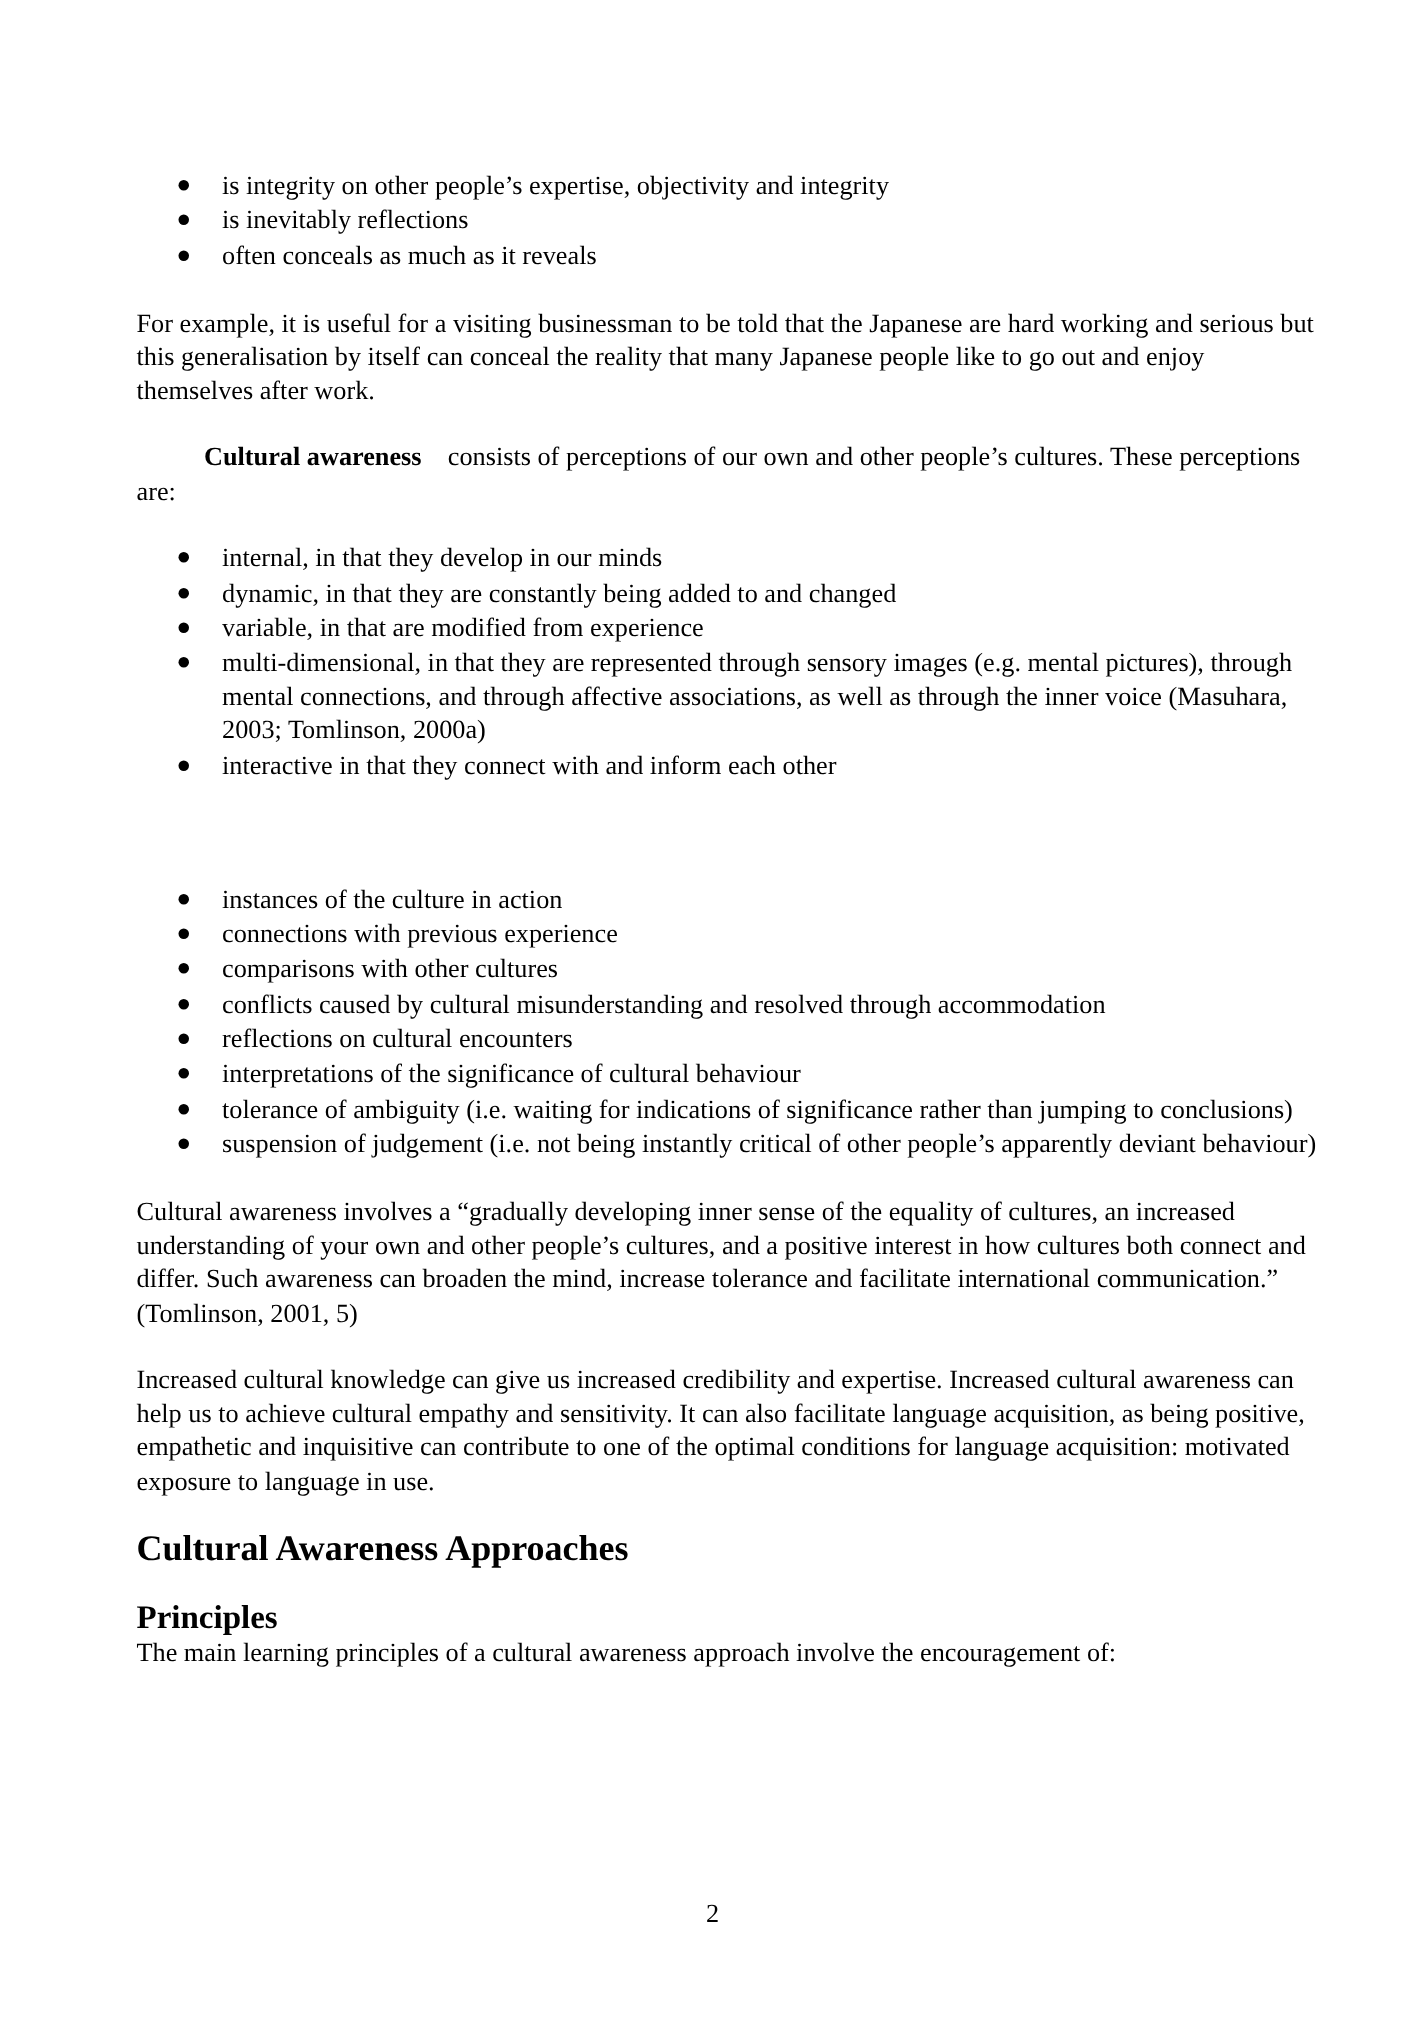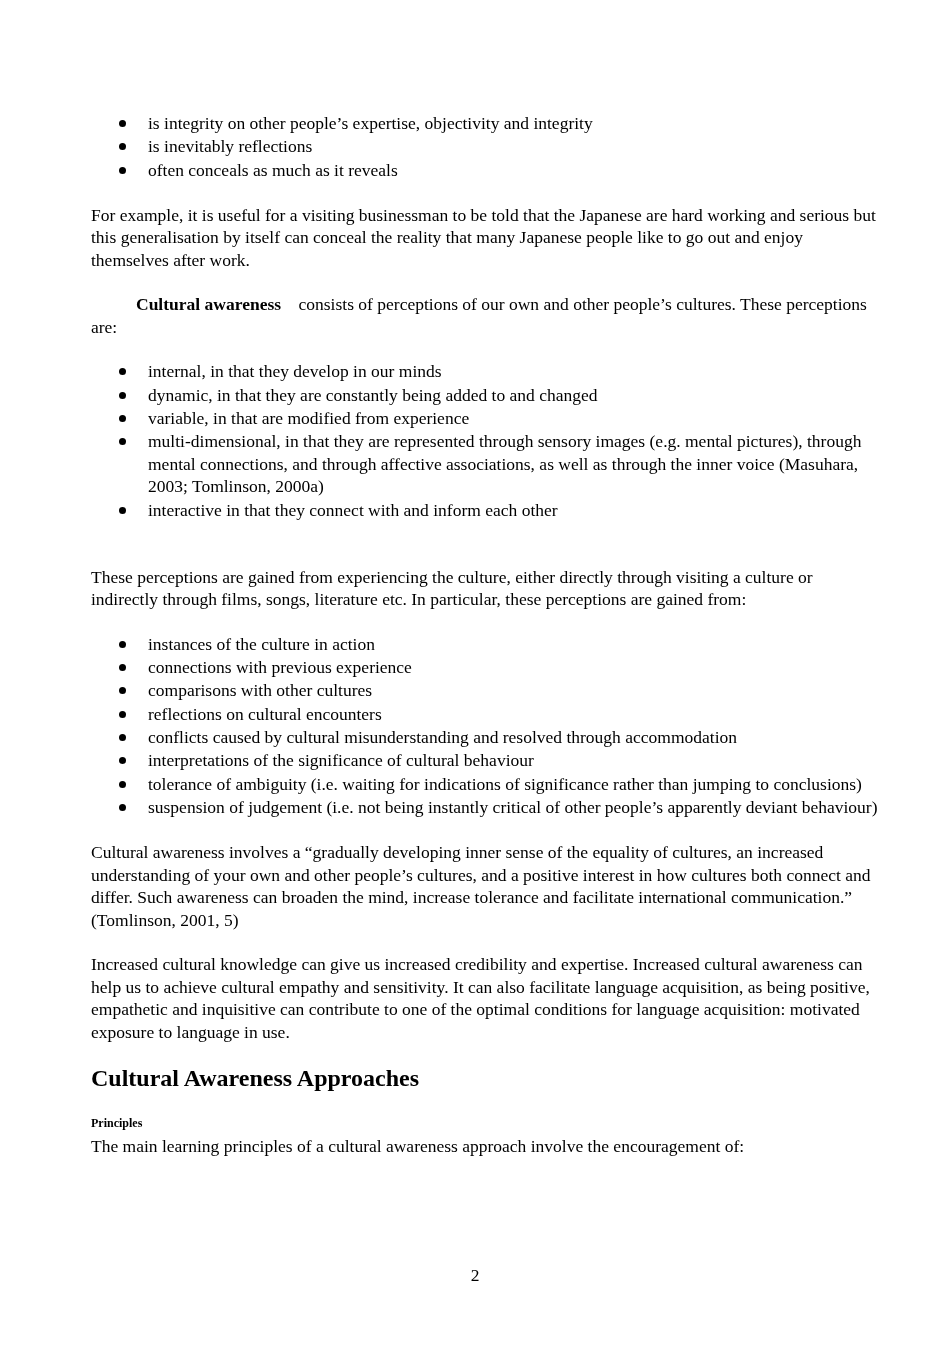--- a/index.html
+++ b/index.html
@@ -49,21 +49,21 @@
     .gap-m { height: 22px; }
     .gap-l { height: 44px; }
     b { font-weight: bold; margin-left: 45px; }
     h2.section {
       font-size: 24px;
       font-weight: bold;
       margin: 0;
       line-height: 26px;
     }
     h3.sub {
-      font-size: 12px;
+      font-size: 22px;
       font-weight: bold;
       margin: 0;
       line-height: 22.5px;
     }
     .page-number {
       position: absolute;
       left: 0;
       width: 950px;
       top: 1264px;
       text-align: center;
@@ -93,30 +93,29 @@
   <ul class="bullets">
     <li><span class="dot"></span><span>internal, in that they develop in our minds</span></li>
     <li><span class="dot"></span><span>dynamic, in that they are constantly being added to and changed</span></li>
     <li><span class="dot"></span><span>variable, in that are modified from experience</span></li>
     <li><span class="dot"></span><span>multi-dimensional, in that they are represented through sensory images (e.g. mental pictures), through mental connections, and through affective associations, as well as through the inner voice (Masuhara, 2003; Tomlinson, 2000a)</span></li>
     <li><span class="dot"></span><span>interactive in that they connect with and inform each other</span></li>
   </ul>
 
   <div class="gap-l"></div>
 
-  <p>These perceptions are gained from experiencing the culture, either directly through visiting a culture or indirectly through films, songs, literature etc. In particular, these perceptions are gained from:</p>
 
   <div class="gap-m"></div>
 
   <ul class="bullets">
     <li><span class="dot"></span><span>instances of the culture in action</span></li>
     <li><span class="dot"></span><span>connections with previous experience</span></li>
     <li><span class="dot"></span><span>comparisons with other cultures</span></li>
+    <li><span class="dot"></span><span>conflicts caused by cultural misunderstanding and resolved through accommodation</span></li>
     <li><span class="dot"></span><span>reflections on cultural encounters</span></li>
-    <li><span class="dot"></span><span>conflicts caused by cultural misunderstanding and resolved through accommodation</span></li>
     <li><span class="dot"></span><span>interpretations of the significance of cultural behaviour</span></li>
     <li><span class="dot"></span><span>tolerance of ambiguity (i.e. waiting for indications of significance rather than jumping to conclusions)</span></li>
     <li><span class="dot"></span><span>suspension of judgement (i.e. not being instantly critical of  other people’s apparently deviant behaviour)</span></li>
   </ul>
 
   <div class="gap-m"></div>
 
   <p>Cultural awareness involves a “gradually developing inner sense of the equality of cultures, an increased understanding of your own and other people’s cultures, and a positive interest in how cultures both connect and differ. Such awareness can broaden the mind, increase tolerance and facilitate international communication.” (Tomlinson, 2001, 5)</p>
 
   <div class="gap-m"></div>

